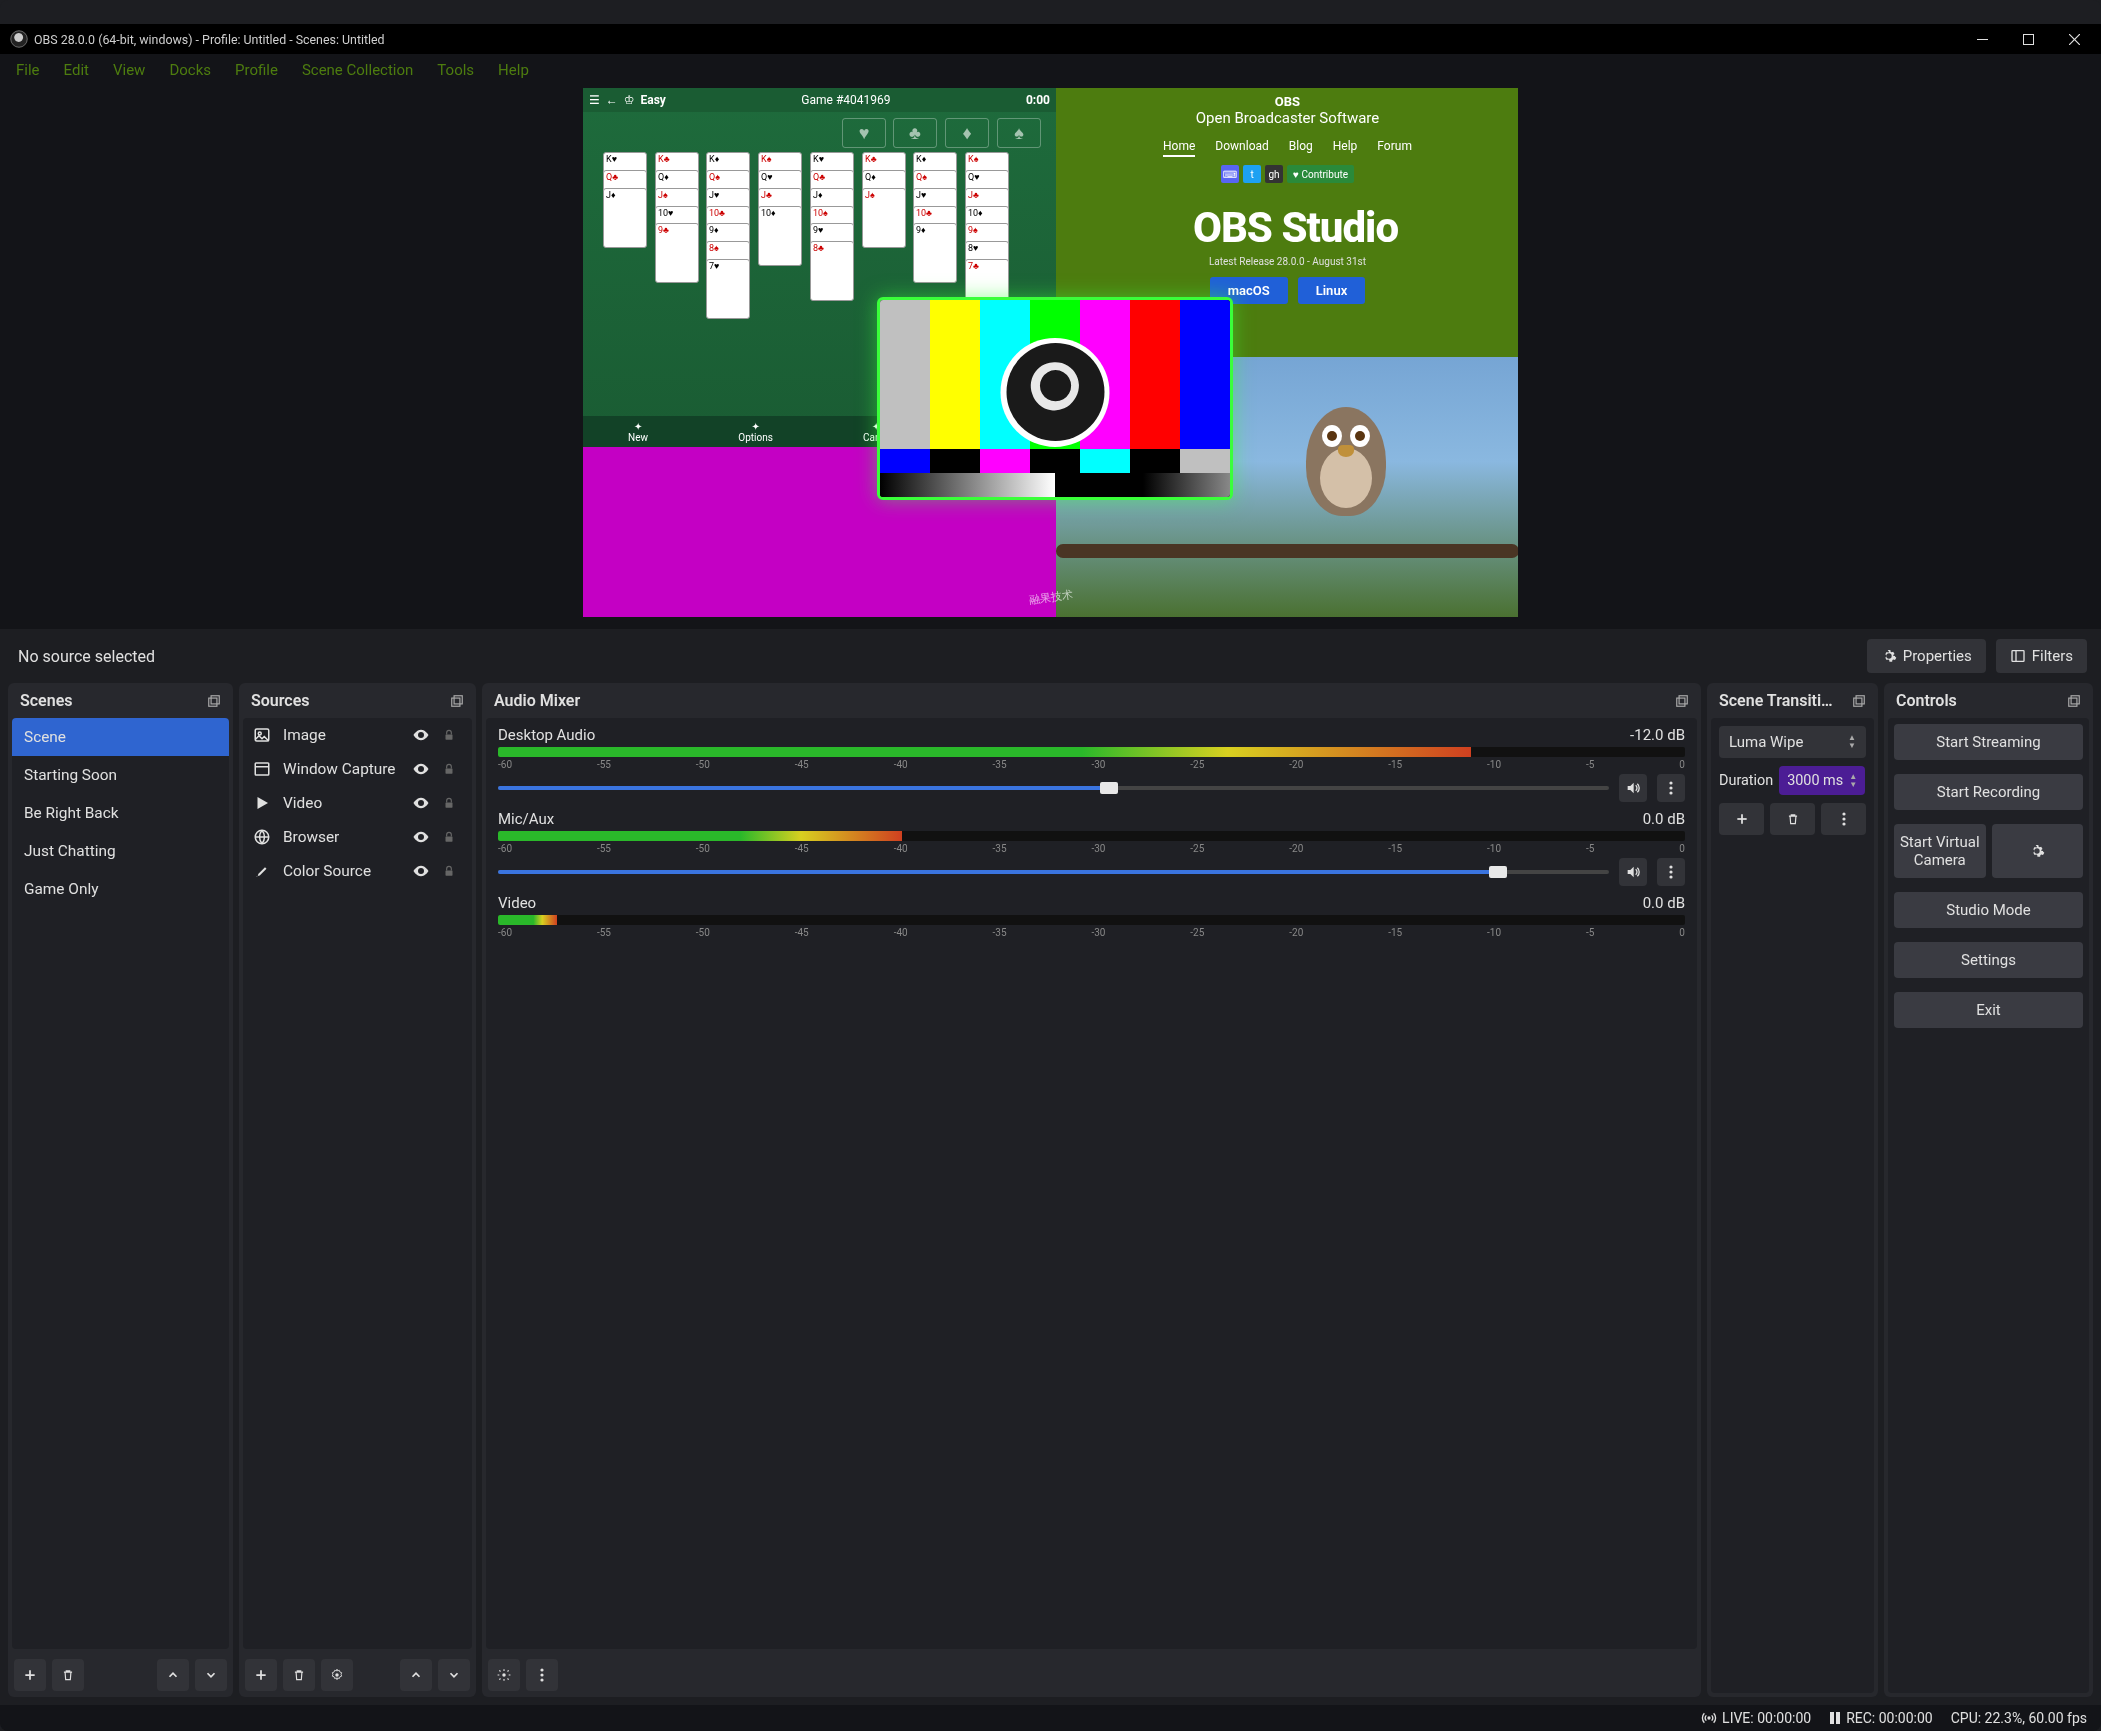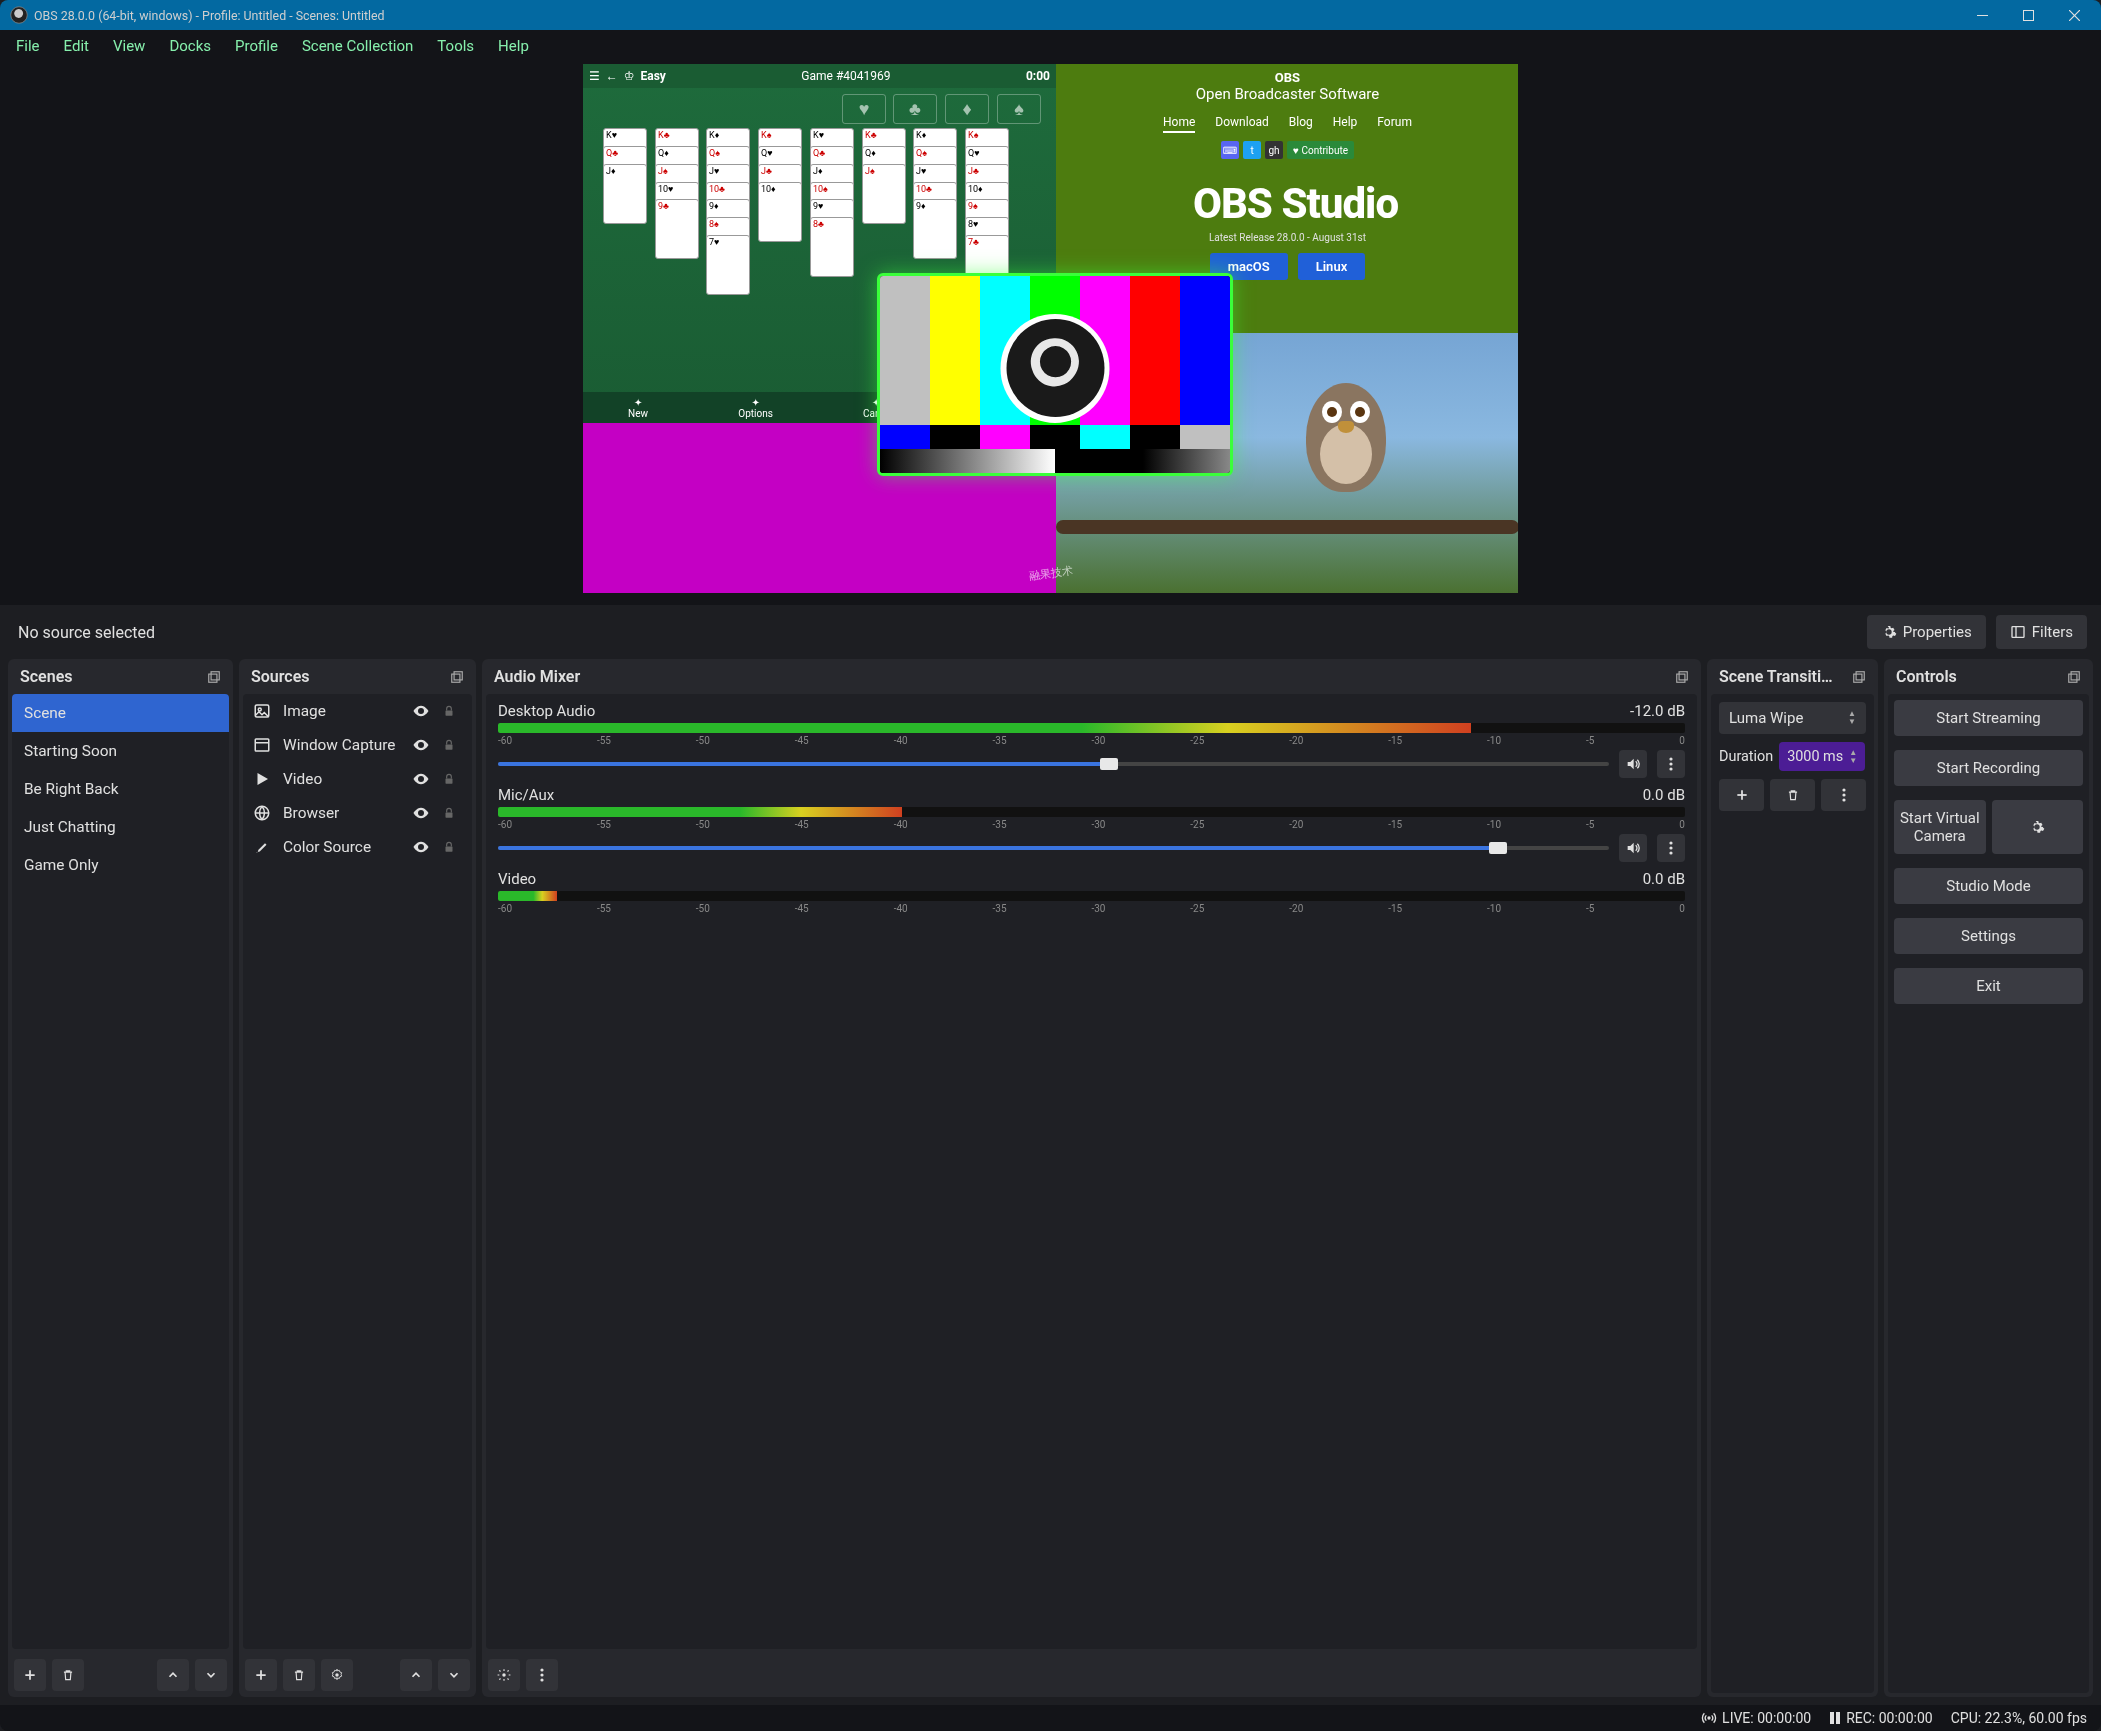--- a/index.html
+++ b/index.html
@@ -1,27 +1,27 @@
 <!DOCTYPE html>
 <html><head>
 <meta charset="utf-8">
 <style>
 * { margin: 0; padding: 0; box-sizing: border-box; font-family: -apple-system, "Segoe UI", Roboto, sans-serif; }
 body { background: #1d1e22; color: #e0e0e0; font-size: 14px; overflow: hidden; }
 .window { display: flex; flex-direction: column; height: 100vh; background: #1d1e22; border-radius: 8px; overflow: hidden; }
 
 
-.titlebar { display: flex; align-items: center; height: 30px; background: #0369a1; padding: 0 4px; }
+.titlebar { display: flex; align-items: center; height: 30px; background: #000000; padding: 0 4px; margin-top: 24px; }
 .titlebar .app-icon { width: 18px; height: 18px; margin: 0 6px; }
 .titlebar .title-text { flex: 1; font-size: 12.4px; color: #cfcfcf; }
 .titlebar .win-btn { width: 46px; height: 30px; display: flex; align-items: center; justify-content: center; color: #e0e0e0; }
 
 
 .menubar { display: flex; align-items: center; height: 32px; background: #131418; padding: 0 6px; gap: 4px; }
-.menubar .menu-item { padding: 4px 10px; font-size: 15px; color: #86efac; border-radius: 3px; }
+.menubar .menu-item { padding: 4px 10px; font-size: 15px; color: #4d7c0f; border-radius: 3px; }
 
 
 .preview-area { flex: 0 0 auto; background: #131418; display: flex; justify-content: center; padding: 2px 0 12px 0; }
 .preview-canvas { width: 935px; height: 529px; position: relative; background: #0a0a0a; overflow: hidden; }
 .src-game { position: absolute; left: 0; top: 0; width: 473px; height: 359px; background: linear-gradient(#1e6b3c, #1a5c33); }
 .game-top { height: 24px; background: #1a5c33; display: flex; align-items: center; gap: 6px; padding: 0 6px; color: #fff; font-size: 12px; }
 .game-top .spacer { flex: 1; }
 .game-body { position: relative; height: 304px; padding: 6px; }
 .card-slot { position: absolute; top: 6px; width: 44px; height: 30px; border: 1px solid rgba(255,255,255,.3); border-radius: 3px; display: flex; align-items: center; justify-content: center; color: rgba(255,255,255,.6); font-size: 18px; }
 .pcard { width: 44px; height: 60px; background: #fff; border-radius: 3px; position: absolute; border: 1px solid #999; font-size: 9px; padding: 1px 2px; color: #000; }

